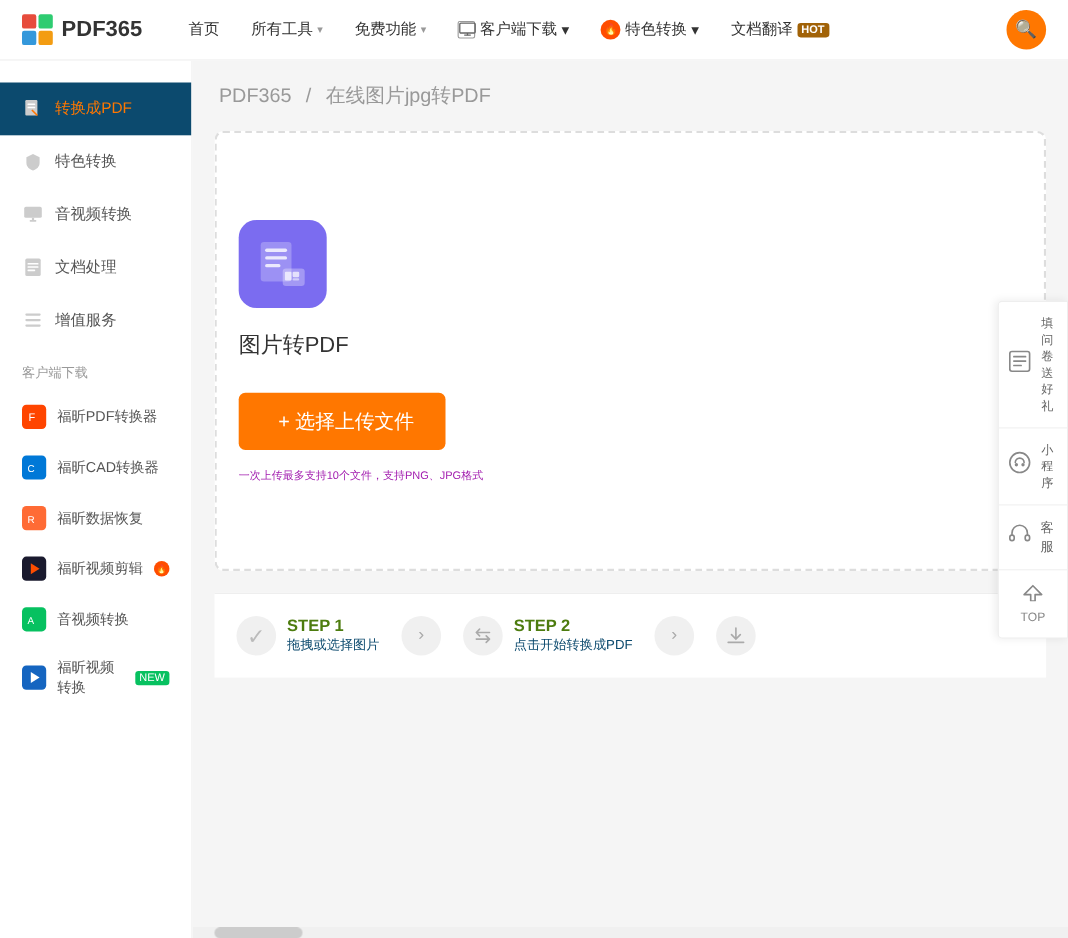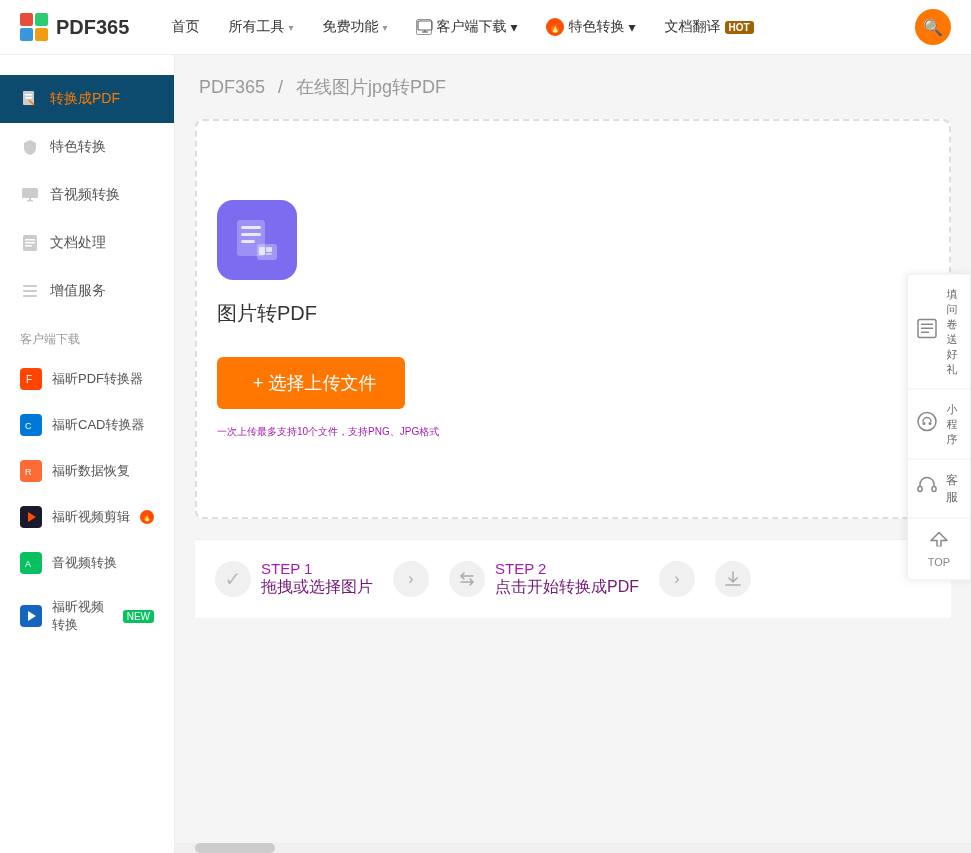--- a/index.html
+++ b/index.html
@@ -299,26 +299,26 @@
       display: flex;
       align-items: center;
       justify-content: center;
       color: #aaa;
       font-size: 20px;
     }
     .step-check.done { color: #bbb; }
     .step-info {}
     .step-title {
       font-size: 15px;
-      font-weight: 400;
-      color: #a21caf;
+      font-weight: 700;
+      color: #4d7c0f;
     }
     .step-desc {
-      font-size: 16px;
-      color: #701a75;
+      font-size: 12px;
+      color: #0c4a6e;
     }
     .step-arrow {
       width: 36px;
       height: 36px;
       border-radius: 50%;
       background: #f0f0f0;
       display: flex;
       align-items: center;
       justify-content: center;
       color: #aaa;

